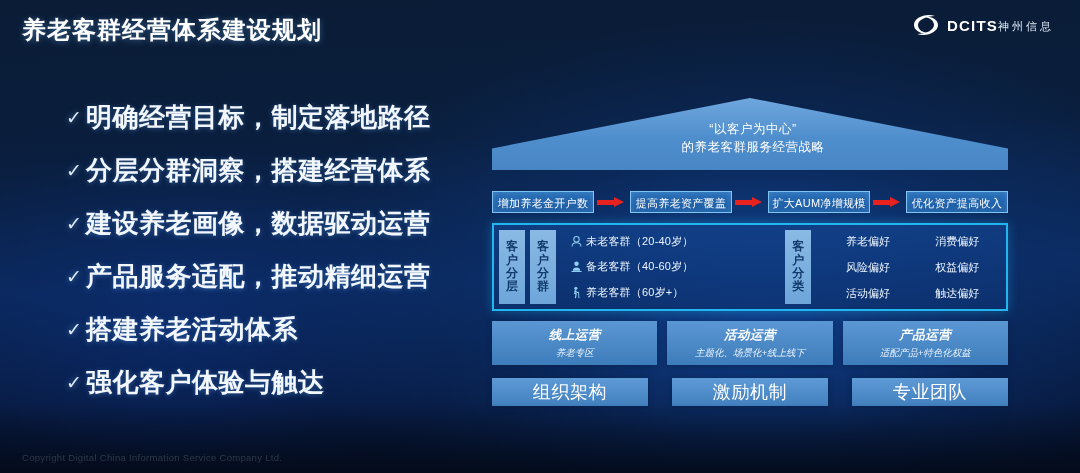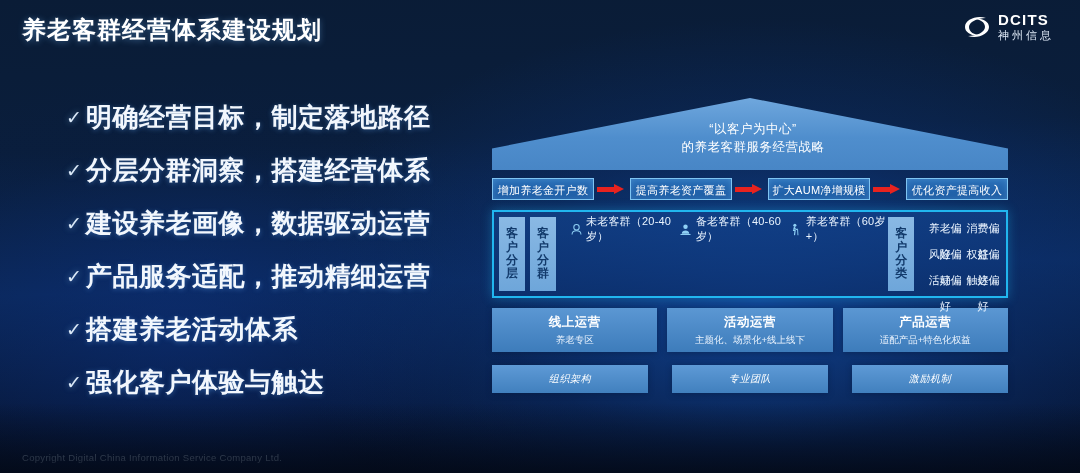--- a/index.html
+++ b/index.html
@@ -27,21 +27,21 @@
   
   .header { position: absolute; top: 0; left: 0; right: 8px; height: 58px; }
   .slide-title {
     position: absolute; left: 22px; top: 14px;
     font-size: 24px; font-weight: bold; color: #ffffff;
     letter-spacing: 1px;
     text-shadow: 0 1px 6px rgba(120,190,255,0.45);
   }
   .logo { position:absolute; right: 18px; top: 12px; display:flex; align-items:center; gap:6px; }
   .logo-mark { width: 30px; height: 26px; position: relative; }
-  .logo-text { display:flex; flex-direction:column; line-height:1; }
+  .logo-text { display:flex; flex-direction:row; line-height:1; }
   .logo-en { font-size: 15px; font-weight: bold; color:#ffffff; letter-spacing:1.2px; }
   .logo-cn { font-size: 11px; color:#dfeaf7; letter-spacing:3px; margin-top:3px; }
 
   
   .bullets { position:absolute; left: 66px; top: 100px; width: 400px; }
   .bullet { display:flex; align-items:center; margin-bottom: 18px; }
   .bullet-check {
     width: 20px; font-size: 19px; color: #dbe9f8; flex: 0 0 20px;
     text-shadow: 0 0 6px rgba(140,200,255,0.6);
   }
@@ -60,21 +60,21 @@
     clip-path: polygon(50% 0%, 100% 70%, 100% 100%, 0% 100%, 0% 70%);
     box-shadow: 0 2px 10px rgba(10,40,90,0.5);
   }
   .roof-text {
     position:absolute; left:6px; right:0; top: 22px; text-align:center;
     color:#ffffff; line-height: 1.45;
   }
   .roof-l1 { font-size: 12.5px; letter-spacing: 0.5px; }
   .roof-l2 { font-size: 12.5px; letter-spacing: 0.5px; }
 
-  .kpi-row { display:flex; align-items:center; margin-top: 8px; }
+  .kpi-row { display:flex; align-items:center; margin-top: 21px; }
   .kpi-box {
     flex: 1 1 0; height: 22px; line-height: 22px; text-align:center;
     background: linear-gradient(180deg, #2a6fb8 0%, #1d5ba3 100%);
     border: 1px solid #7fc4f2;
     color:#ffffff; font-size: 11px; letter-spacing:0.3px;
     box-shadow: inset 0 0 6px rgba(140,210,255,0.25);
   }
   .kpi-arrow {
     flex: 0 0 30px; height: 10px; position: relative; margin: 0 3px;
   }
@@ -122,47 +122,46 @@
   .pyr-t2 .pyr-shape {
     background: linear-gradient(180deg,#cfe2f2,#a9c9e4);
     clip-path: polygon(22% 0%, 78% 0%, 92% 100%, 8% 100%);
   }
   .pyr-t3 .pyr-shape {
     background: linear-gradient(180deg,#c2daef,#9cc0df);
     clip-path: polygon(8% 0%, 92% 0%, 100% 100%, 0% 100%);
   }
   .pyr-label { position:relative; z-index:2; }
 
-  .seg-list { flex: 1 1 auto; display:flex; flex-direction:row; justify-content:center; padding-left: 6px; }
+  .seg-list { flex: 1 1 auto; display:flex; flex-direction:column; justify-content:center; padding-left: 6px; }
   .seg-row { display:flex; align-items:center; height: 26px; }
   .seg-icon { flex:0 0 20px; color:#8fd0f5; display:flex; align-items:center; justify-content:center; }
   .seg-text { color:#eaf4ff; font-size: 11px; letter-spacing:0.2px; }
 
   .pref-grid { flex: 1 1 auto; display:grid; grid-template-columns: 1fr 1fr; align-content:center; padding-left: 8px; }
   .pref-cell { color:#eaf4ff; font-size: 11px; height: 26px; line-height: 26px; text-align:center; }
 
   
-  .ops-row { display:flex; gap: 10px; margin-top: 10px; }
+  .ops-row { display:flex; gap: 10px; margin-top: 10px; font-style: italic; }
   .op-card {
     flex:1 1 0; height: 44px;
     background: linear-gradient(180deg, #5b97d3 0%, #3d7cbb 100%);
     display:flex; flex-direction:column; align-items:center; justify-content:center;
     box-shadow: 0 1px 6px rgba(6,24,60,0.45);
   }
   .op-title { color:#ffffff; font-size: 12.5px; font-weight:bold; letter-spacing:0.5px; }
   .op-sub { color:#eaf3fd; font-size: 9.5px; margin-top: 3px; }
 
   
   .found-row { display:flex; gap: 24px; margin-top: 13px; }
   .found-box {
     flex:1 1 0; height: 28px; line-height: 28px; text-align:center;
     background: linear-gradient(180deg, #5e9ad6 0%, #4180be 100%);
-    color:#ffffff; font-size: 10px; letter-spacing:0.6px;
+    color:#ffffff; font-size: 18px; letter-spacing:0.6px;
     box-shadow: 0 1px 6px rgba(6,24,60,0.45);
-    font-style: italic;
   }
 
   
   .footer {
     position:absolute; left: 22px; bottom: 10px;
     color:#7f93ad; font-size: 9.5px; letter-spacing:0.3px;
   }
 </style>
 </head>
 <body>
@@ -308,21 +307,21 @@
         <span class="op-sub">主题化、场景化+线上线下</span>
       </div>
       <div class="op-card">
         <span class="op-title">产品运营</span>
         <span class="op-sub">适配产品+特色化权益</span>
       </div>
     </div>
 
     <div class="found-row">
       <div class="found-box">组织架构</div>
+      <div class="found-box">激励机制</div>
       <div class="found-box">专业团队</div>
-      <div class="found-box">激励机制</div>
     </div>
 
   </div>
 
   <div class="footer">Copyright  Digital China Information Service Company Ltd.</div>
 
 </div>
 
 </body></html>

